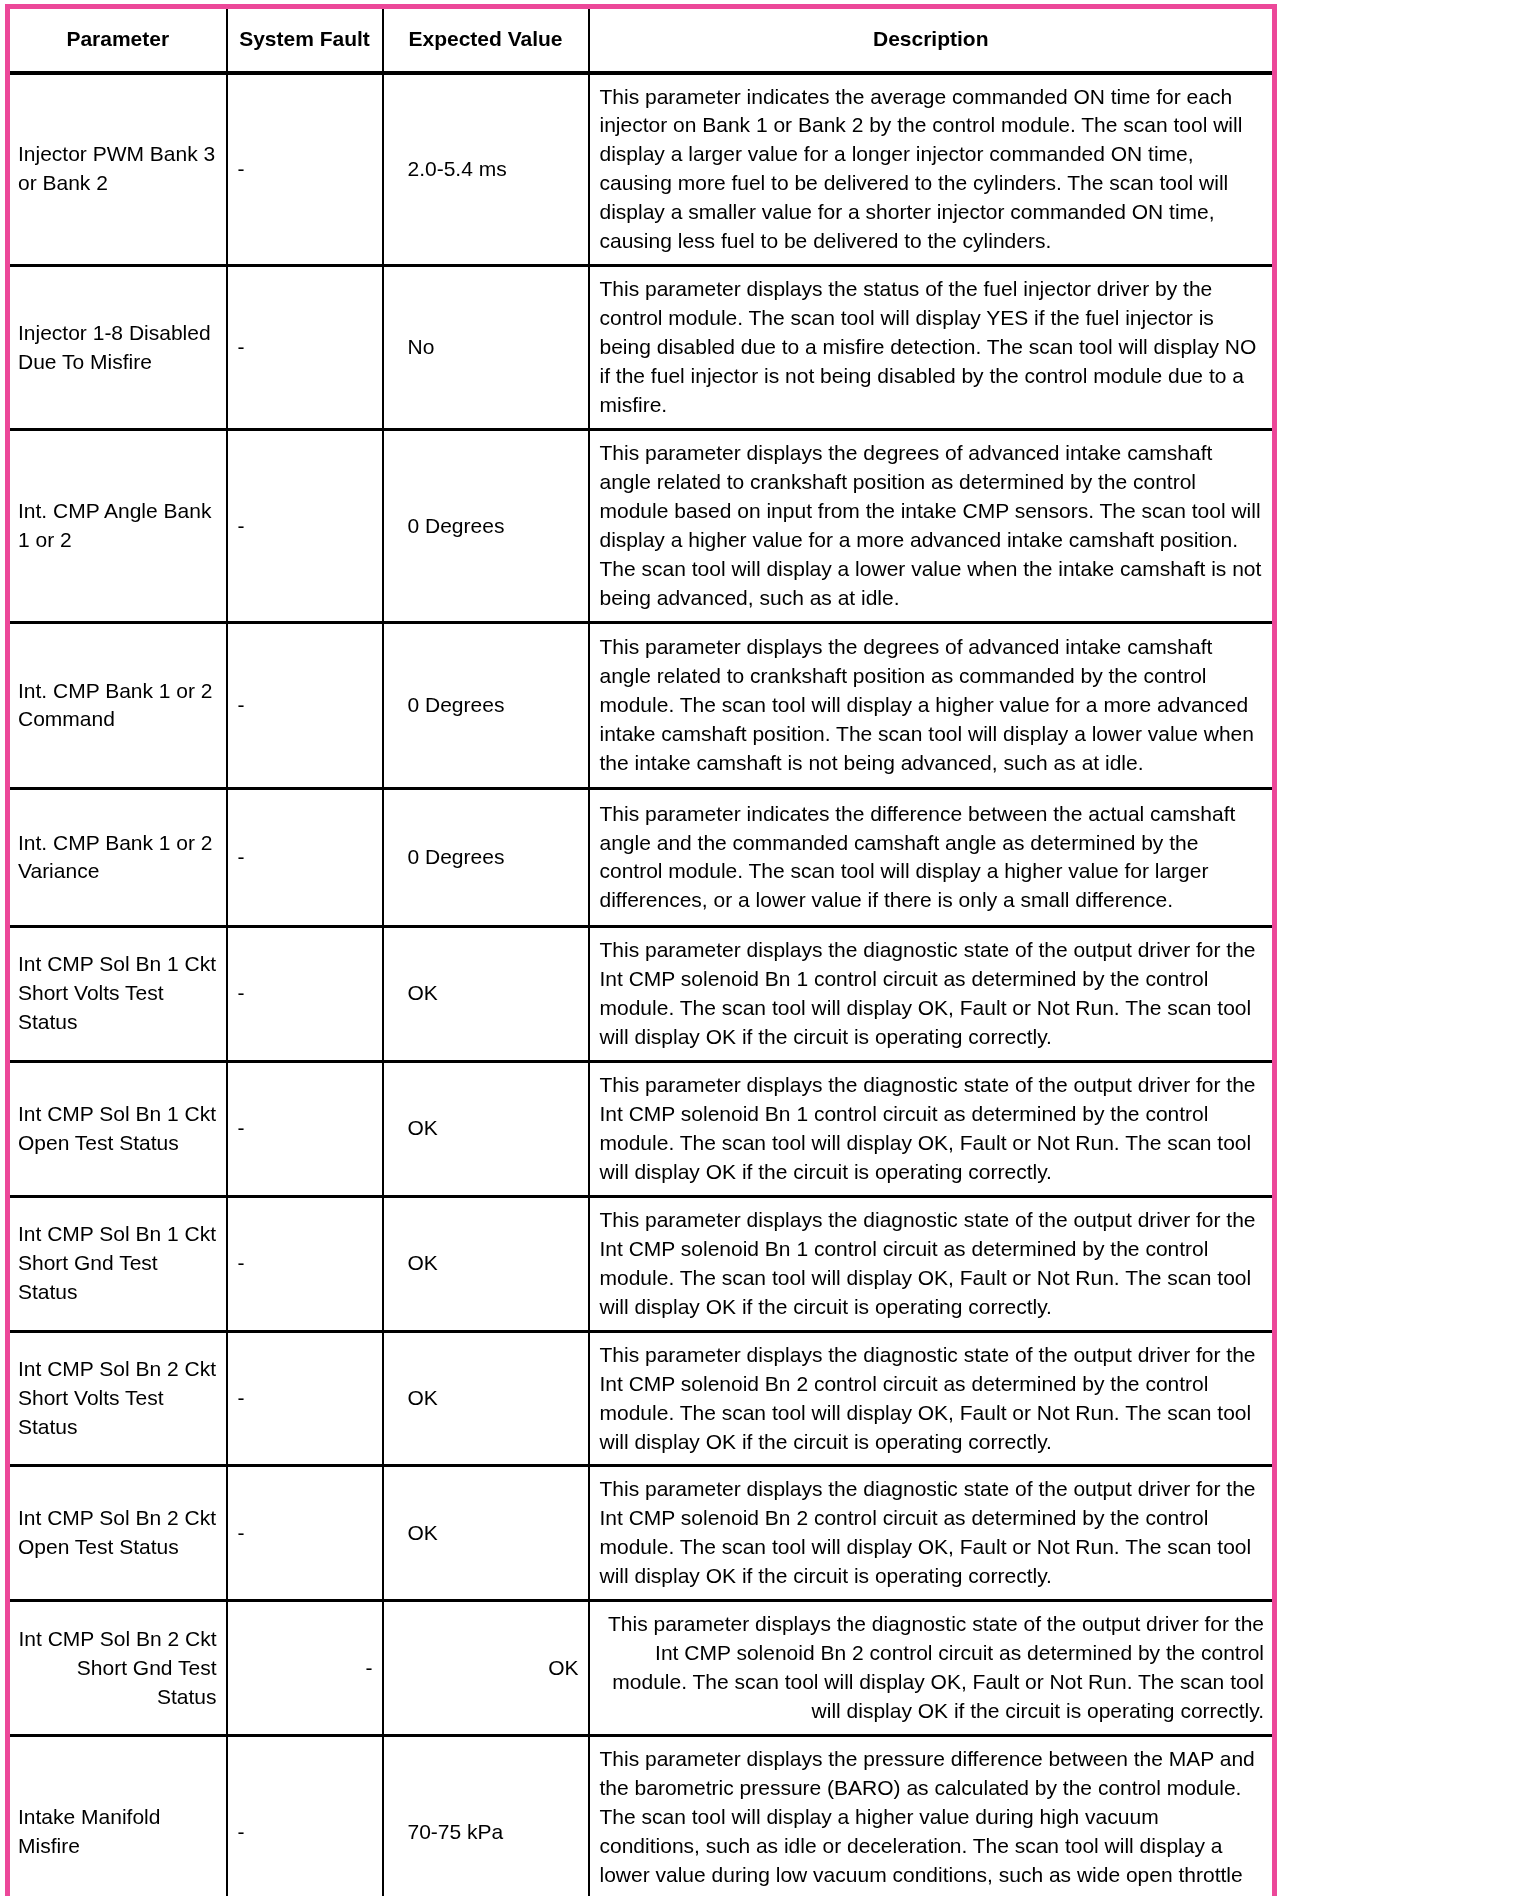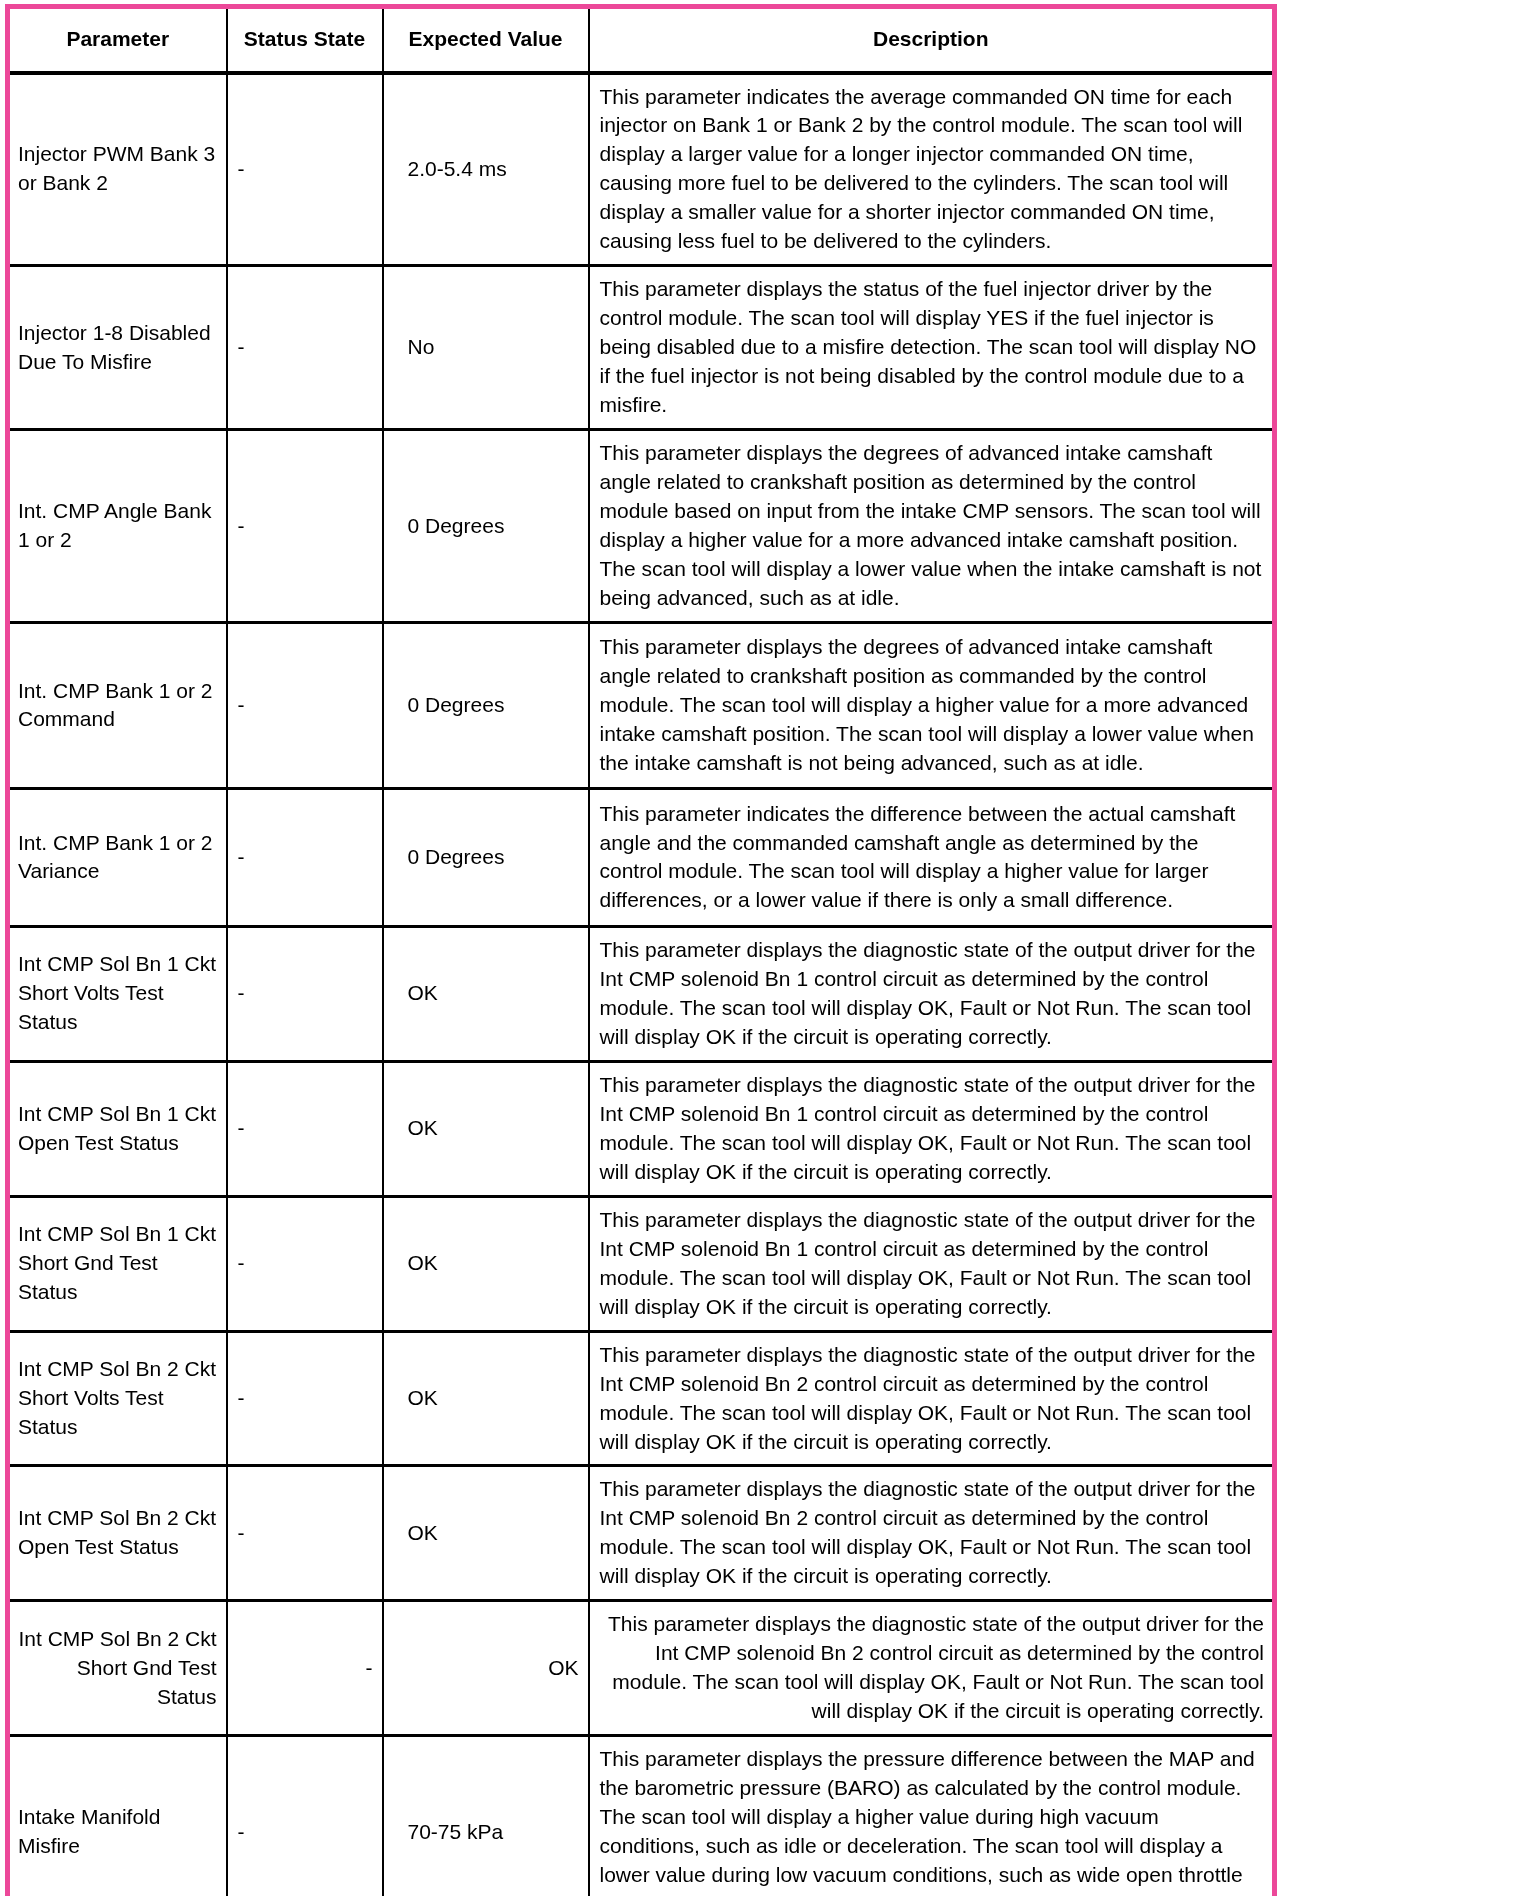--- a/index.html
+++ b/index.html
@@ -63,21 +63,21 @@
 <table class="scan-table">
   <colgroup>
     <col class="c-param">
       <col class="c-state">
       <col class="c-value">
       <col class="c-desc">
   </colgroup>
   <thead>
     <tr>
       <th>Parameter</th>
-      <th>Status State</th>
+      <th>System Fault</th>
       <th>Expected Value</th>
       <th>Description</th>
     </tr>
   </thead>
   <tbody>
     <tr>
       <td class="param">Injector PWM Bank 3 or Bank 2</td>
       <td class="state">-</td>
       <td class="value">2.0-5.4 ms</td>
       <td class="desc">This parameter indicates the average commanded ON time for each injector on Bank 1 or Bank 2 by the control module. The scan tool will display a larger value for a longer injector commanded ON time, causing more fuel to be delivered to the cylinders. The scan tool will display a smaller value for a shorter injector commanded ON time, causing less fuel to be delivered to the cylinders.</td>

